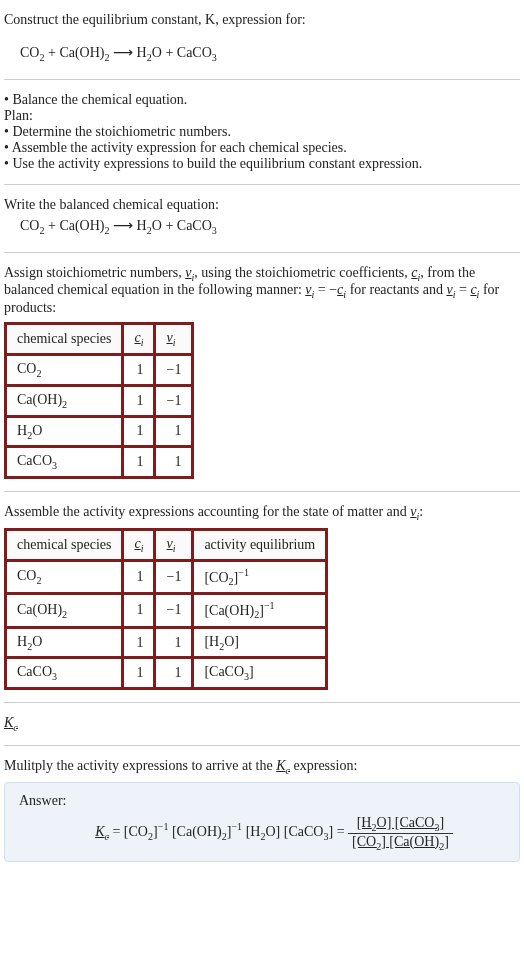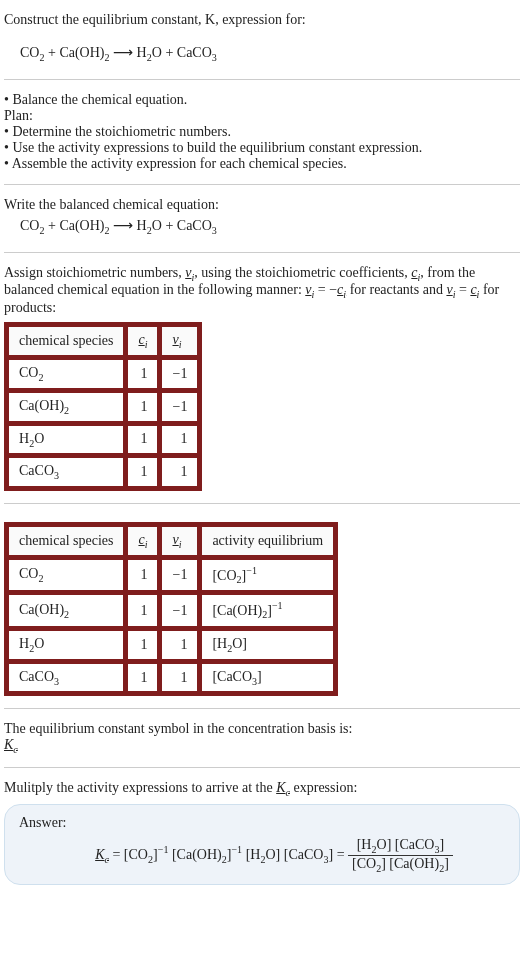--- a/index.html
+++ b/index.html
@@ -15,40 +15,41 @@
     hr { border: none; border-top: 1px solid #ccc; margin: 8px 0; }
     .heading { margin-bottom: 16px; }
     .eqn { margin: 4px 16px; }
     .sub { font-size: 0.72em; vertical-align: sub; }
     .sup { font-size: 0.72em; vertical-align: super; }
     table {
       border-collapse: collapse;
       margin-top: 6px;
     }
     th, td {
-      border: 5px solid #7f1d1d;
+      border: 3px solid #7f1d1d;
       padding: 5px 10px;
       text-align: left;
       font-weight: normal;
     }
     th { background: #fafafa; }
     td.num { text-align: right; }
     .italic { font-style: italic; text-decoration: underline; }
     .answer-box {
       background: #eef3f9;
       border: 1px solid #cfe0ee;
-      border-radius: 16px;
+      border-radius: 4px;
       padding: 10px 14px;
       margin-top: 6px;
     }
     .answer-label { margin-bottom: 6px; }
     .frac {
       display: inline-block;
       vertical-align: middle;
       text-align: center;
+      text-decoration: underline;
     }
     .frac .num { display: block; padding: 0 4px; border-bottom: 1px solid #333; }
     .frac .den { display: block; padding: 0 4px; }
     .Kc-line { text-align: center; }
     .indent { padding-left: 24px; }
   </style>
 </head>
 <body>
 
 <div class="section">
@@ -57,22 +58,22 @@
   </div>
   <div class="eqn">CO<span class="sub">2</span> + Ca(OH)<span class="sub">2</span> ⟶ H<span class="sub">2</span>O + CaCO<span class="sub">3</span></div>
 </div>
 
 <hr>
 
 <div class="section">
   <div>• Balance the chemical equation.</div>
   <div>Plan:</div>
   <div>• Determine the stoichiometric numbers.</div>
+  <div>• Assemble the activity expression for each chemical species.</div>
   <div>• Use the activity expressions to build the equilibrium constant expression.</div>
-  <div>• Assemble the activity expression for each chemical species.</div>
 </div>
 
 <hr>
 
 <div class="section">
   <div>Write the balanced chemical equation:</div>
   <div class="eqn">CO<span class="sub">2</span> + Ca(OH)<span class="sub">2</span> ⟶ H<span class="sub">2</span>O + CaCO<span class="sub">3</span></div>
 </div>
 
 <hr>
@@ -106,20 +107,21 @@
       <td class="num">1</td>
       <td class="num">1</td>
     </tr>
   </tbody>
     </table>
 </div>
 
 <hr>
 
 <div class="section">
+  <div>Assemble the activity expressions accounting for the state of matter and <span class="italic">ν<span class="sub">i</span></span>:</div>
   <table>
     <tbody>
         <tr>
       <th>chemical species</th>
       <th><span class="italic">c<span class="sub">i</span></span></th>
       <th><span class="italic">ν<span class="sub">i</span></span></th>
       <th>activity equilibrium</th>
     </tr>
     <tr>
       <td>CO<span class="sub">2</span></td>
@@ -145,21 +147,20 @@
       <td class="num">1</td>
       <td>[CaCO<span class="sub">3</span>]</td>
     </tr>
   </tbody>
     </table>
 </div>
 
 <hr>
 
 <div class="section">
-  <div>The equilibrium constant symbol in the concentration basis is:</div>
   <div><span class="italic">K<span class="sub">c</span></span></div>
 </div>
 
 <hr>
 
 <div class="section">
   <div>Mulitply the activity expressions to arrive at the <span class="italic">K<span class="sub">c</span></span> expression:</div>
   <div class="answer-box">
     <div class="answer-label">Answer:</div>
     <div class="Kc-line indent">

